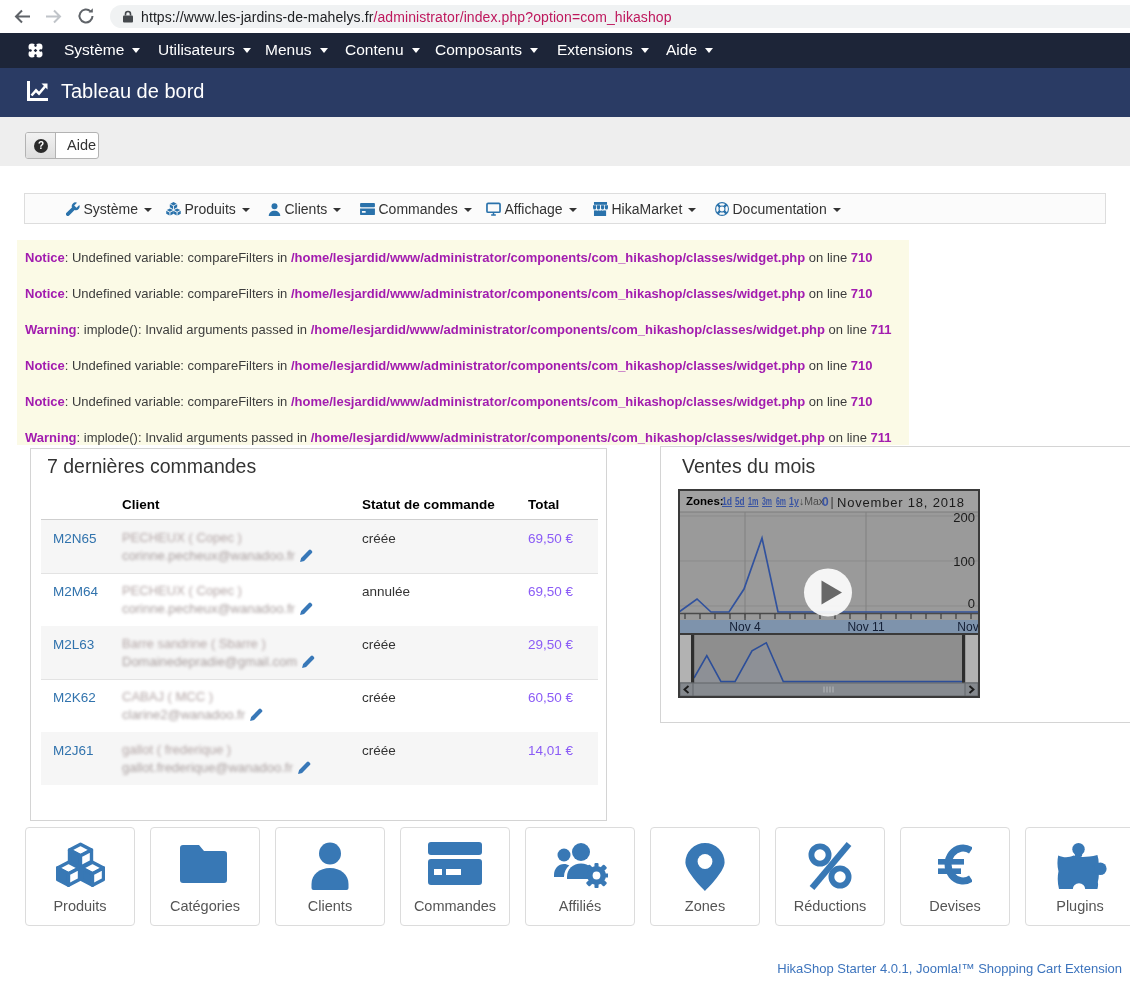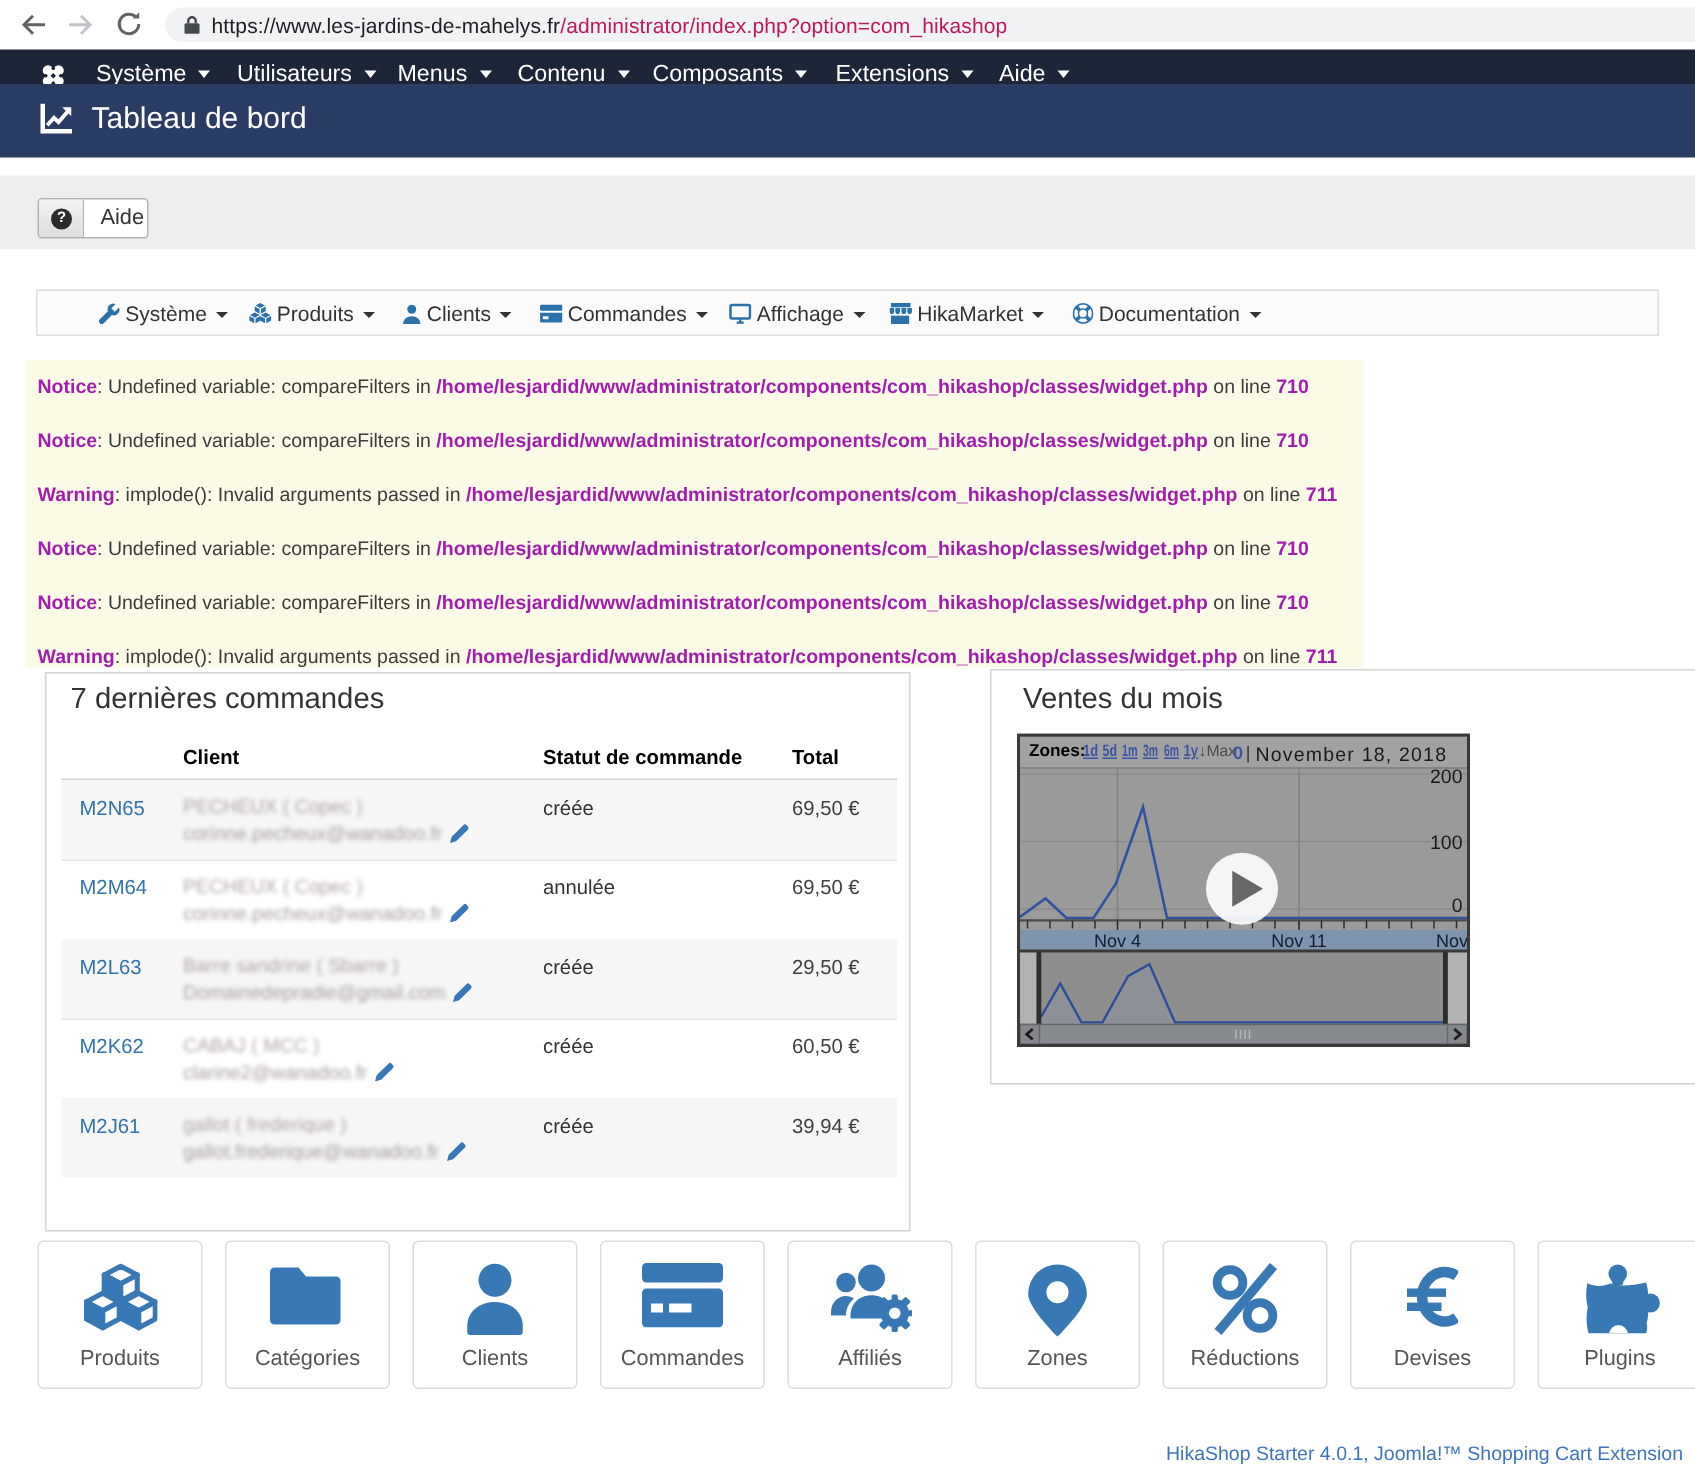--- a/index.html
+++ b/index.html
@@ -12,21 +12,21 @@
   #urlbar { position:absolute; left:110px; top:5px; width:1030px; height:23px; background:#f0f2f3; border-radius:12px; }
   #urltext { position:absolute; left:31px; top:4px; font-size:14px; color:#202124; letter-spacing:0.1px; }
   #urltext span { color:#be185d; }
 
   
   #navbar { position:absolute; left:0; top:33px; width:1130px; height:35px; background:#1d2538; }
   .navitem { position:absolute; top:8px; color:#fff; font-size:15.5px; }
   .caret { display:inline-block; width:0; height:0; border-left:4.5px solid transparent; border-right:4.5px solid transparent; border-top:5px solid #fff; margin-left:8px; vertical-align:2px; }
 
   
-  #pheader { position:absolute; left:0; top:56px; width:1130px; height:49px; background:#2a3b64; }
+  #pheader { position:absolute; left:0; top:68px; width:1130px; height:49px; background:#2a3b64; }
   #pheader .title { position:absolute; left:61px; top:12px; color:#fff; font-size:20px; }
 
   
   #toolbar { position:absolute; left:0; top:117px; width:1130px; height:49px; background:#eeeeee; }
   #aidebtn { position:absolute; left:25px; top:15px; width:74px; height:27px; border:1px solid #b3b3b3; border-radius:3px; background:#fff; }
   #aidebtn .seg { position:absolute; left:0; top:0; width:30px; height:25px; background:linear-gradient(#f2f2f2,#dedede); border-right:1px solid #b3b3b3; border-radius:2px 0 0 2px; }
   #aidebtn .qc { position:absolute; left:8px; top:5.5px; width:14px; height:14px; background:#2b2b2b; color:#fff; border-radius:50%; font-size:10px; font-weight:bold; text-align:center; line-height:14px; }
   #aidebtn .lbl { position:absolute; left:41px; top:4px; font-size:14.5px; color:#333; }
 
   
@@ -48,21 +48,21 @@
   .th { position:absolute; font-size:13.5px; font-weight:bold; color:#000000; }
   .row { position:absolute; left:10px; width:557px; height:53px; }
   .stripe { background:#f6f6f6; }
   .rowline { position:absolute; left:10px; width:557px; height:1px; background:#e3e3e3; }
   .oid { position:absolute; left:12px; top:11px; font-size:13.5px; color:#3173ad; }
   .blur1 { position:absolute; left:81px; top:10px; font-size:13px; color:#b2a5a5; filter:blur(1.5px); white-space:nowrap; }
   .eline { position:absolute; left:81px; top:28px; white-space:nowrap; font-size:13px; }
   .bz { color:#a89e9e; filter:blur(1.5px); }
   .pedit { margin-left:5px; vertical-align:-2px; }
   .stat { position:absolute; left:321px; top:11px; white-space:nowrap; font-size:13.5px; color:#333; }
-  .tot { position:absolute; left:487px; top:11px; white-space:nowrap; font-size:13.5px; color:#404040; }
+  .tot { position:absolute; left:487px; top:11px; white-space:nowrap; font-size:13.5px; color:#8b5cf6; }
 
   
   .card { position:absolute; top:827px; width:110px; height:99px; background:#fff; border:1px solid #dcdcdc; border-radius:4px; text-align:center; }
   .card .ic { position:absolute; left:0; right:0; top:14px; height:52px; }
   .card .lb { position:absolute; left:0; right:0; top:70px; font-size:14.5px; color:#555; }
 
   .tbs { position:absolute; top:6px; white-space:nowrap; }
   .zl2 { font-size:11px; color:#3a55a4; text-decoration:underline; font-weight:bold; transform-origin:left center; }
   #footer1 { position:absolute; top:961px; right:8px; font-size:13px; color:#3d74bd; white-space:nowrap; }
   #footer2 { position:absolute; top:981px; right:8px; font-size:13px; color:#3d74bd; white-space:nowrap; }
@@ -226,21 +226,21 @@
       <div class="tot">60,50 €</div>
     </div>
     <div class="rowline" style="top:283px"></div>
     <div class="row stripe" style="top:283px">
       <div class="oid">M2J61</div>
       <div class="blur1">gallot ( frederique )</div>
       <div class="eline"><span class="bz">gallot.frederique@wanadoo.fr</span><svg class="pedit" width="13" height="13" viewBox="0 0 14 14" fill="#3878b8">
             <path d="M0 14l1.2-4.4L9.6 1.2a1.6 1.6 0 0 1 2.3 0l.9.9a1.6 1.6 0 0 1 0 2.3L4.4 12.8z"></path>
           </svg></div>
       <div class="stat">créée</div>
-      <div class="tot">39,94 €</div>
+      <div class="tot">14,01 €</div>
     </div>
   </div>
 
   <div class="panel" id="sales" style="left:660px;top:446px;width:480px;height:277px">
     <div class="ptitle" style="left:21px;top:8px">Ventes du mois</div>
   </div>
 
   <div id="chartbox" class="abs" style="left:678px;top:489px;width:302px;height:209px">
     <svg width="302" height="209" viewBox="0 0 302 209">
       <rect x="2" y="2" width="298" height="205" fill="#9a9a9a"></rect>

